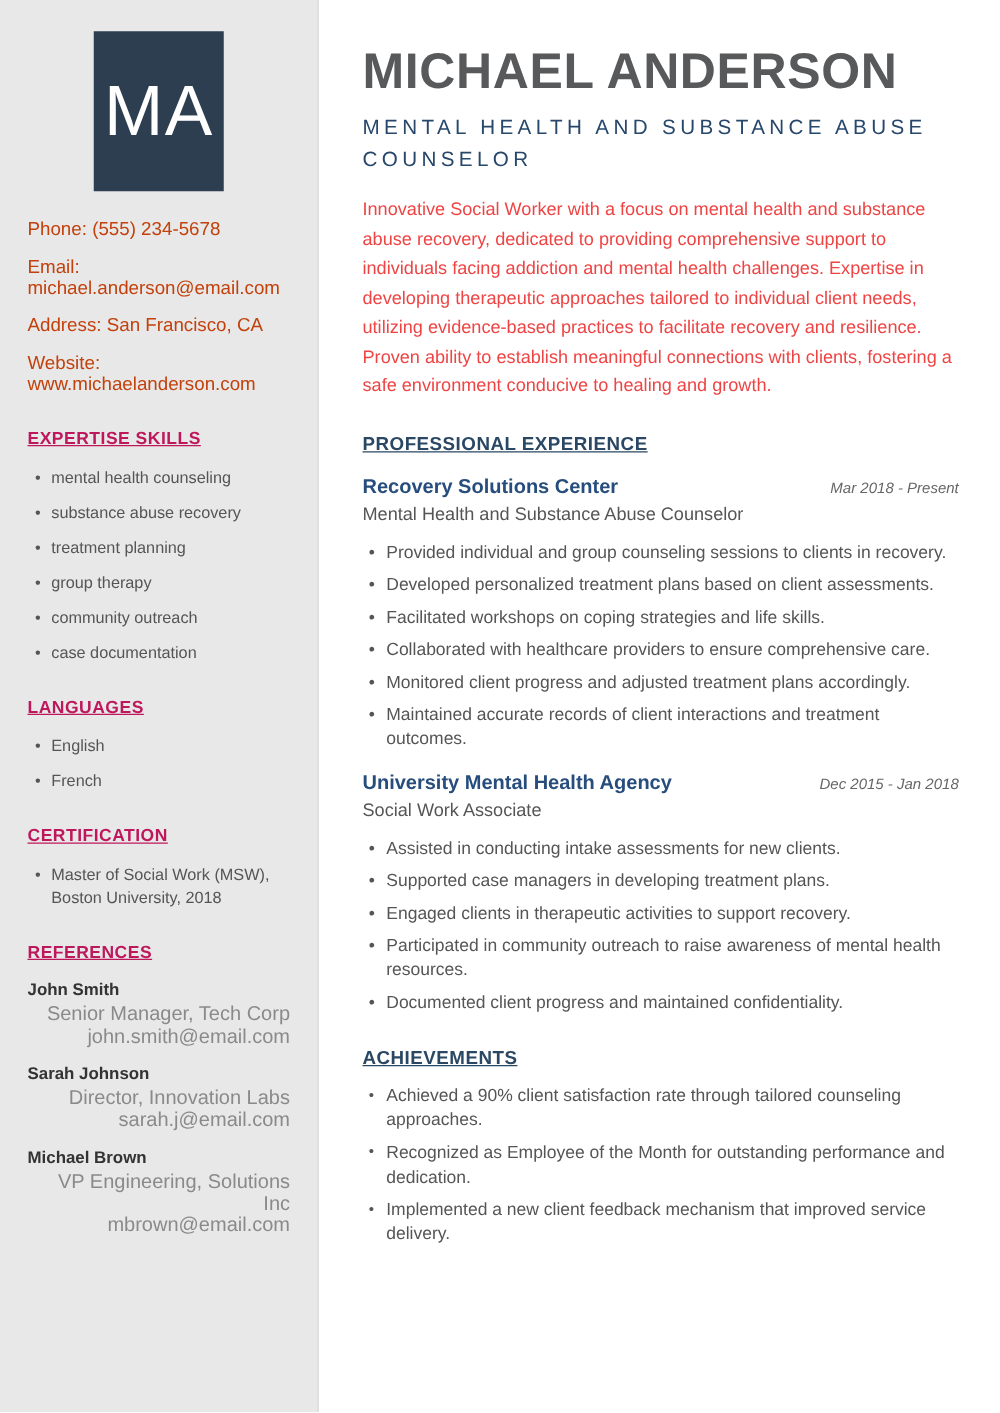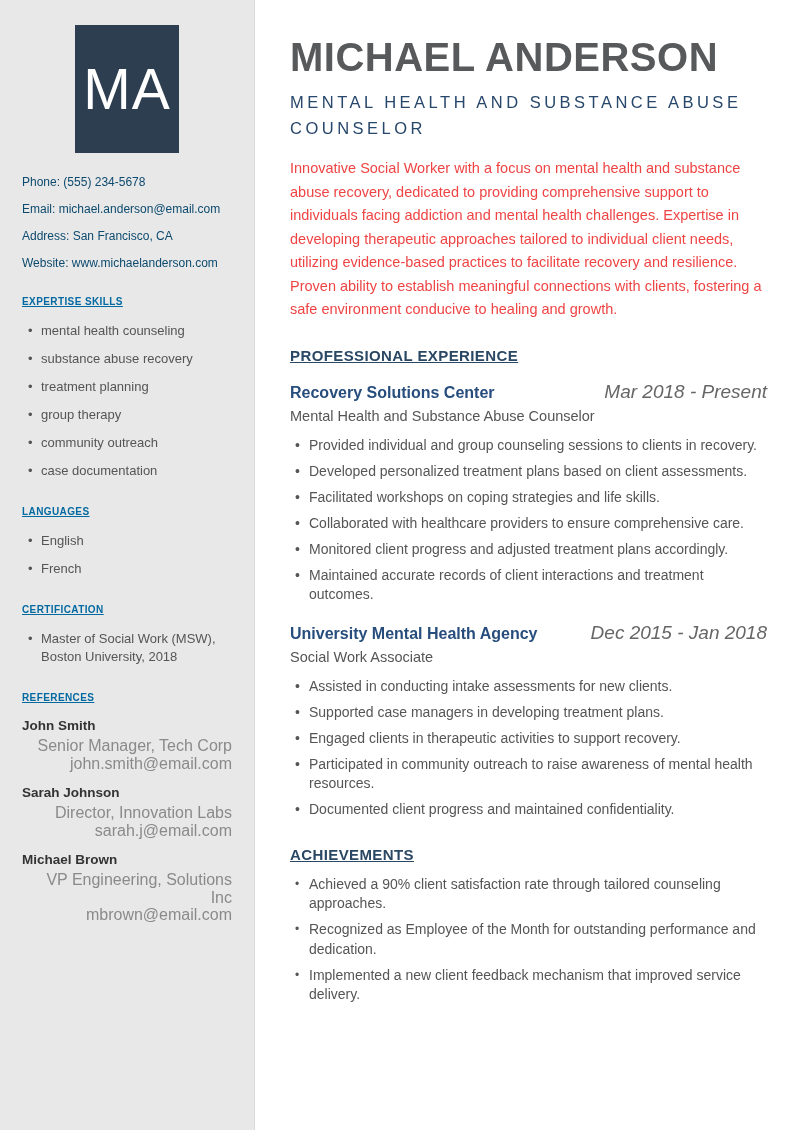--- a/index.html
+++ b/index.html
@@ -22,24 +22,24 @@
   .avatar {
     width: 104px; height: 128px;
     background: #2d3e50;
     margin: 0 auto;
     display: flex; align-items: center; justify-content: center;
   }
   .avatar span {
     color: #ffffff; font-size: 57px; font-weight: 400; letter-spacing: 1px;
   }
   .contact { margin-top: 22px; }
-  .contact-line { font-size: 12px; color: #0c4a6e; margin-bottom: 13px; }
+  .contact-line { font-size: 15px; color: #c2410c; margin-bottom: 13px; }
 
   .side-head {
-    font-size: 10px; font-weight: 700; color: #0369a1;
+    font-size: 14px; font-weight: 700; color: #be185d;
     text-decoration: underline; letter-spacing: 0.4px;
     margin: 26px 0 15px 0;
   }
   .side-list { list-style: none; margin: 4px; padding: 0; }
   .side-list li {
     position: relative; padding-left: 15px;
     font-size: 13px; color: #555555; line-height: 18px;
     margin-bottom: 10px;
   }
   .side-list li::before { content: "\2022"; position: absolute; left: 2px; color: #555555; }
@@ -61,21 +61,21 @@
   }
   .summary { margin-top: 16px; font-size: 14.5px; color: #ef4444; line-height: 23.5px; }
 
   .sec-head {
     margin: 25px 0 0 0; font-size: 15px; font-weight: 700;
     color: #2a4763; text-decoration: underline; letter-spacing: 0.4px;
   }
   .job { margin-top: 17px; }
   .job-head { display: flex; justify-content: space-between; align-items: baseline; }
   .company { margin: 0; font-size: 16px; font-weight: 700; color: #274d7d; }
-  .dates { font-size: 19px; font-style: italic; color: #666666; white-space: nowrap; }
+  .dates { font-size: 12px; font-style: italic; color: #666666; white-space: nowrap; }
   .role { margin-top: 5px; font-size: 14.5px; color: #555555; }
 
   .main-list { list-style: none; margin: 12px 0 0 0; padding: 0; }
   .main-list li {
     position: relative; padding-left: 19px;
     font-size: 14px; color: #555555; line-height: 19.5px;
     margin-bottom: 6.5px;
   }
   .main-list li::before { content: "\2022"; position: absolute; left: 5px; color: #555555; }
 

